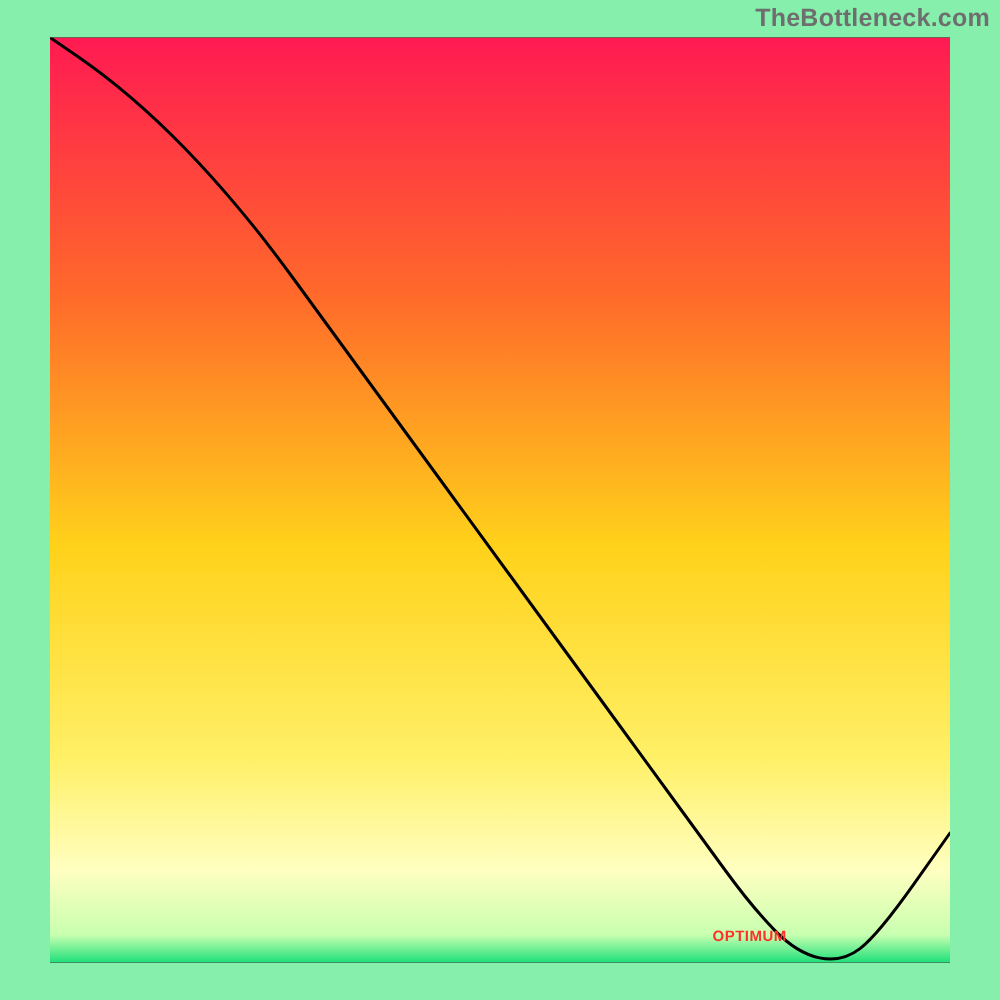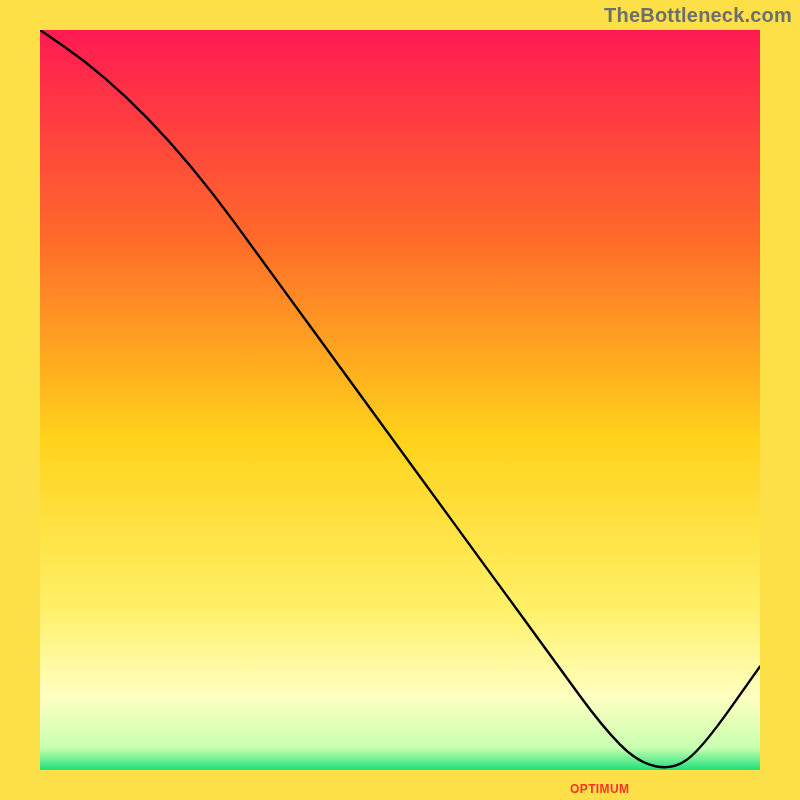--- a/index.html
+++ b/index.html
@@ -8,21 +8,21 @@
     width: 800px;
     height: 800px;
     background: #000;
     font-family: Arial, Helvetica, sans-serif;
     overflow: hidden;
   }
   .frame {
     position: relative;
     width: 800px;
     height: 800px;
-    background: #fde047;
+    background: #86efac;
   }
   .watermark {
     position: absolute;
     top: 4px;
     right: 8px;
     color: #6e6e6e;
     font-size: 20px;
     font-weight: 600;
     letter-spacing: 0.2px;
     z-index: 10;
@@ -71,16 +71,16 @@
           <stop id="g5" offset="97%" stop-color="#c8ffb0"></stop>
           <stop id="g6" offset="100%" stop-color="#1fe07a"></stop>
         </linearGradient>
       </defs>
 
       <rect x="0" y="0" width="720" height="740" fill="url(#bg-grad)"></rect>
 
       <path id="curve-path" fill="none" stroke="#000000" stroke-width="2.4" stroke-linejoin="round" stroke-linecap="round" d="M 0.0 0.0 Q 0.0 0.0 21.6 14.8 Q 43.2 29.6 64.8 48.1 Q 86.4 66.6 108.0 88.8 Q 129.6 111.0 151.2 136.9 Q 172.8 162.8 194.4 192.4 Q 216.0 222.0 237.6 251.6 Q 259.2 281.2 280.8 310.8 Q 302.4 340.4 324.0 370.0 Q 345.6 399.6 367.2 429.2 Q 388.8 458.8 410.4 488.4 Q 432.0 518.0 453.6 547.6 Q 475.2 577.2 496.8 606.8 Q 518.4 636.4 540.0 666.0 Q 561.6 695.6 579.6 714.1 Q 597.6 732.6 615.6 736.3 Q 633.6 740.0 648.0 728.9 Q 662.4 717.8 691.2 677.1 L 720.0 636.4"></path>
     </svg>
 
-    <div class="optimum-label" style="left:530px;top:752px;">OPTIMUM</div>
+    <div class="optimum-label" style="left:530px;top:712px;">OPTIMUM</div>
   </div>
 
 </div>
 
 </body></html>

